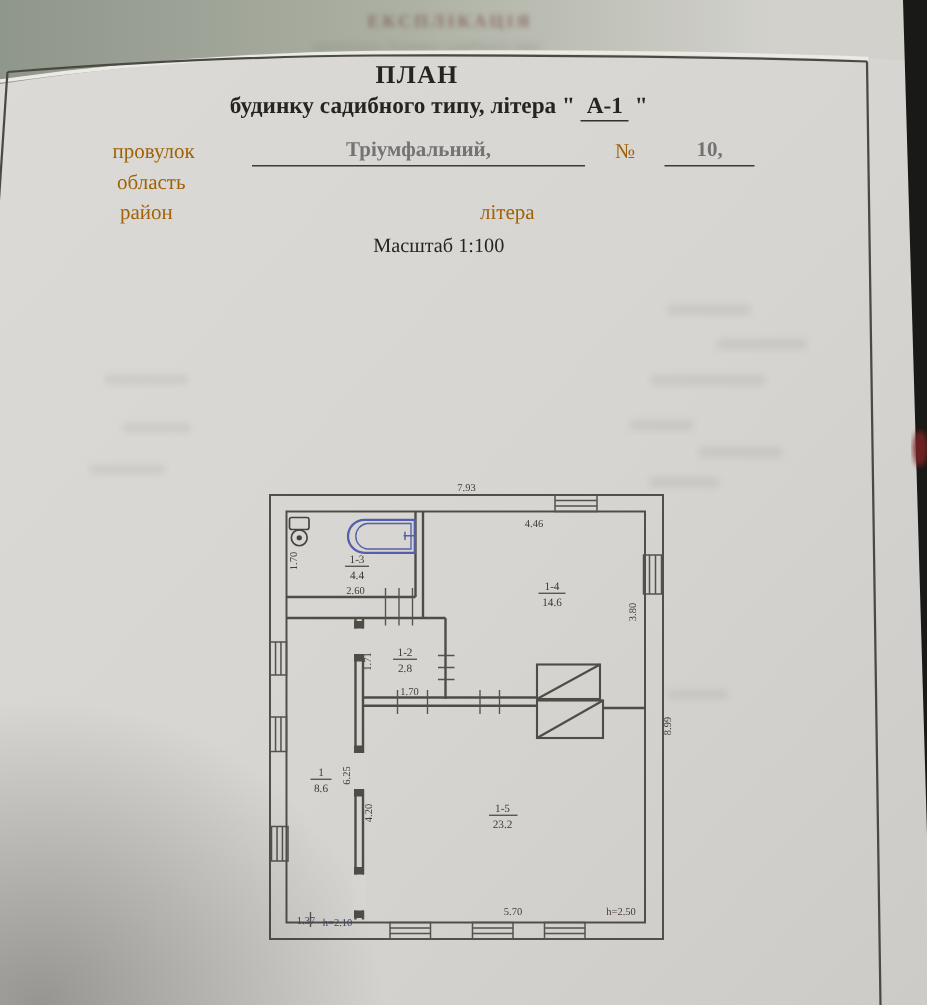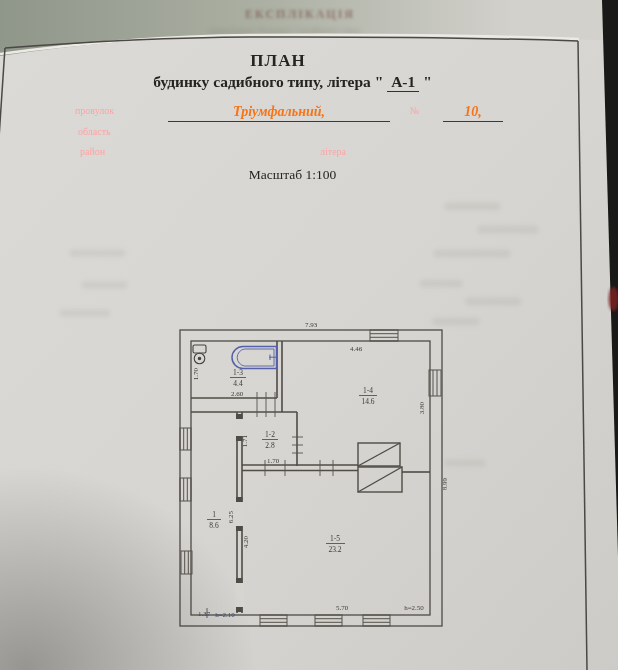--- a/index.html
+++ b/index.html
@@ -1,29 +1,29 @@
 <!DOCTYPE html>
 <html><head>
 <meta charset="utf-8">
 <style>
   html,body{margin:0;padding:0;background:#101010;}
   .scene{position:relative;width:618px;height:670px;overflow:hidden;
          font-family:"Liberation Serif", serif;background:#111;}
   .bg-svg{position:absolute;left:0;top:0;z-index:0;}
-  .header{position:absolute;left:0;top:12px;width:618px;height:190px;z-index:2;
+  .header{position:absolute;left:0;top:1px;width:618px;height:190px;z-index:2;
           color:#262420;}
   .hline{position:absolute;}
   .title{left:0;top:39px;width:556px;text-align:center;font-weight:bold;
          font-size:17px;letter-spacing:1px;}
   .subtitle{left:30px;top:61px;width:525px;text-align:center;font-weight:bold;
             font-size:15.5px;}
   .u-litera{border-bottom:1.6px solid #33312c;padding:0 4px 1px 4px;text-align:right;}
-  .row-label{font-size:10px;color:#fca5a5;}
+  .row-label{font-size:14px;color:#a16207;}
   .val{position:absolute;text-align:center;font-weight:bold;font-size:14px;
-       color:#f97316;border-bottom:1.6px solid #3c3a34;padding-bottom:1px;font-style:italic;}
+       color:#737373;border-bottom:1.6px solid #3c3a34;padding-bottom:1px;}
   .scale-line{left:30px;top:155px;width:525px;text-align:center;font-size:13.5px;font-family:Liberation Serif, serif;}
   svg text{font-family:"Liberation Serif", serif;}
   .dim{font-size:7px;fill:#403d36;}
   .roomid{font-size:7.5px;fill:#3e3b34;}
   .blue{fill:#39426b;}
   .red{fill:#4a3b35;}
 </style>
 </head>
 <body>
 

